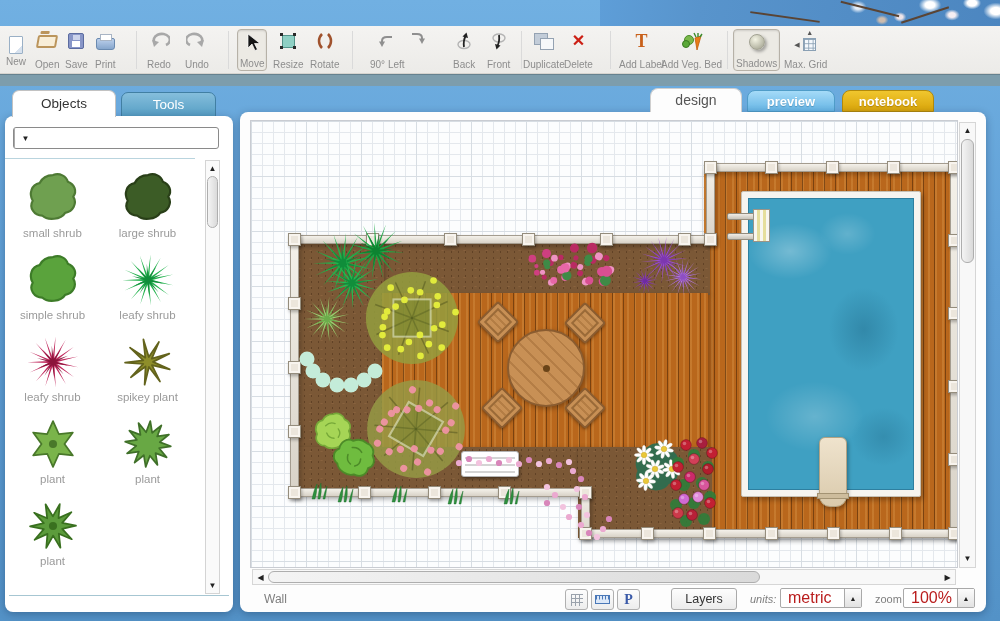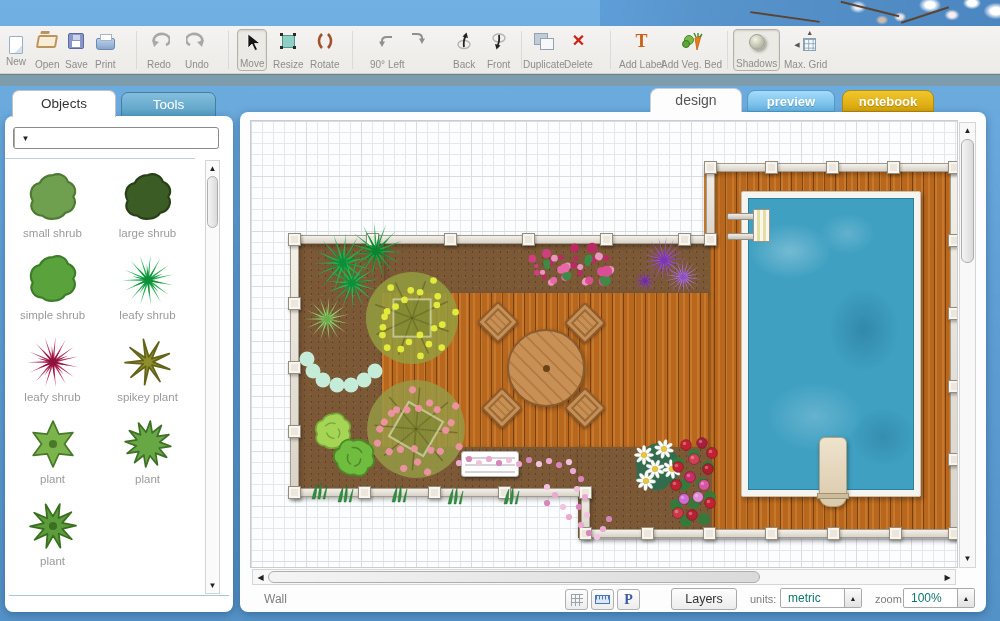--- a/index.html
+++ b/index.html
@@ -175,21 +175,21 @@
   .ic-grid{width:12px;height:12px;
     background:linear-gradient(#9aa2ac 1px,transparent 1px) 0 0/4px 4px,
     linear-gradient(90deg,#9aa2ac 1px,transparent 1px) 0 0/4px 4px;}
   .ic-ruler{width:15px;height:9px;border:1px solid #4a78b8;background:
     repeating-linear-gradient(90deg,#4a78b8 0 1px,transparent 1px 3px) 0 0/100% 50% no-repeat,#dce8f8;}
   .ic-p{font-family:"Liberation Serif",serif;font-weight:bold;font-size:14px;color:#3a5aa8;}
   .bigbtn{position:absolute;background:linear-gradient(#fdfdfd,#ececec);border:1px solid #a9a9a9;
     border-radius:3px;font-size:12.5px;color:#333;display:flex;align-items:center;justify-content:center;z-index:4;}
   .sdd{position:absolute;height:20px;background:#fff;border:1px solid #a9a9a9;border-radius:2px;
     display:flex;align-items:stretch;z-index:4;}
-  .sdd .txt{flex:1;font-size:12px;color:#0f766e;display:flex;align-items:center;padding-left:7px;}
+  .sdd .txt{flex:1;font-size:16px;color:#b91c1c;display:flex;align-items:center;padding-left:7px;}
   .sdd .arr{width:17px;border-left:1px solid #a9a9a9;background:linear-gradient(#fcfcfc,#e2e2e2);
     display:flex;align-items:center;justify-content:center;font-size:7px;color:#222;}
 </style>
 </head>
 <body>
 
 <div id="stage">
 
   <div class="sky">
     <div class="twig" style="left:240px;top:8px;width:60px;height:1.5px;transform:rotate(14deg);"></div>
@@ -798,21 +798,21 @@
     </div>
   <div class="sbtn" style="left:591px;top:589px;">
       <span class="ic-ruler"></span>
     </div>
   <div class="sbtn" style="left:617px;top:589px;">
       <span class="ic-p">P</span>
     </div>
   <div class="bigbtn" style="left:671px;top:588px;width:66px;height:22px;">
       <span>Layers</span>
     </div>
-  <div class="statuslab" style="left:750px;top:593px;font-size:11px;">units:</div>
+  <div class="statuslab" style="left:750px;top:593px;font-size:11px;font-style:italic;">units:</div>
   <div class="sdd" style="left:780px;top:588px;width:82px;">
     <span class="txt">metric</span>
     <span class="arr">▲</span>
   </div>
   <div class="statuslab" style="left:875px;top:593px;font-size:11px;">zoom:</div>
   <div class="sdd" style="left:903px;top:588px;width:72px;">
     <span class="txt">100%</span>
     <span class="arr">▲</span>
   </div>
 </div>

